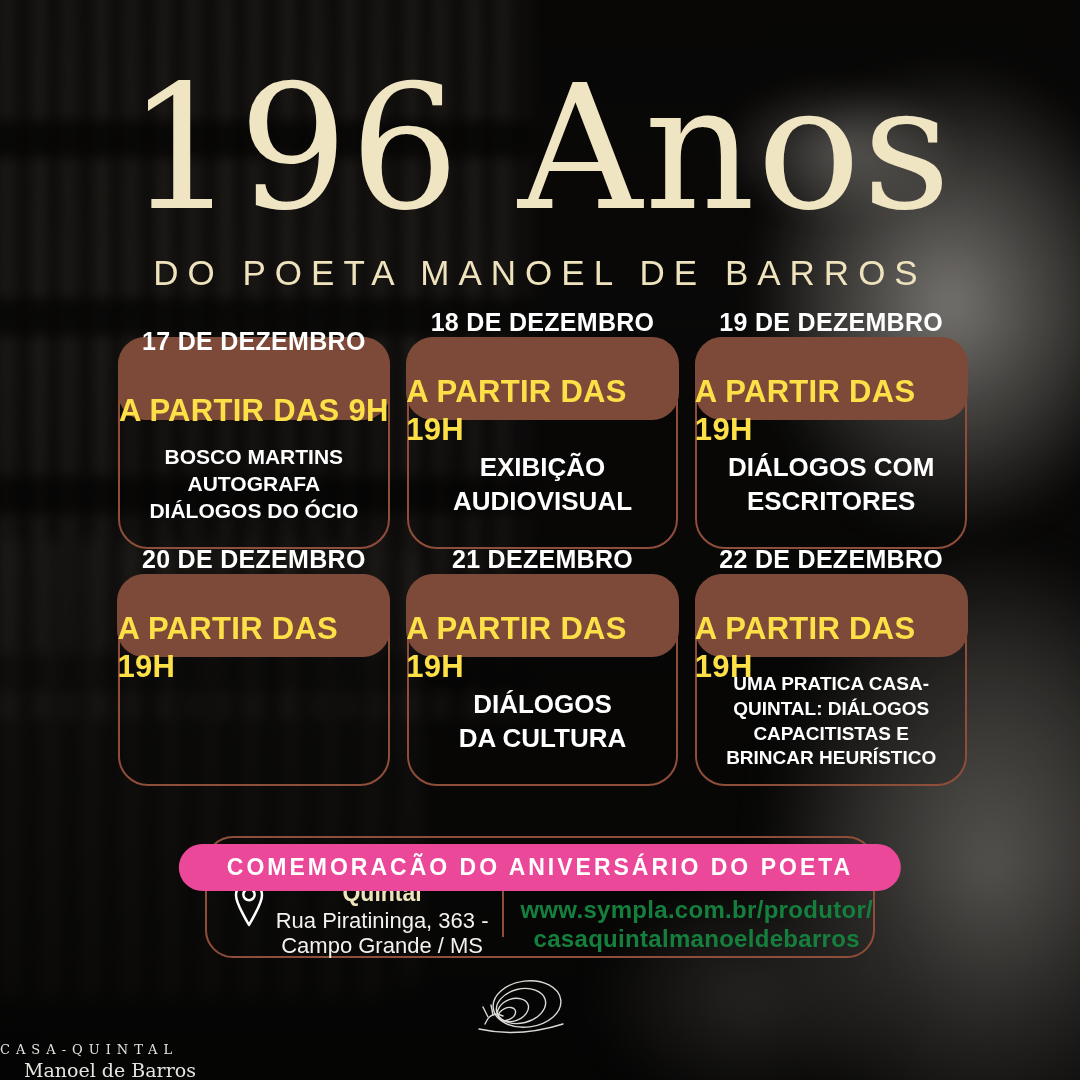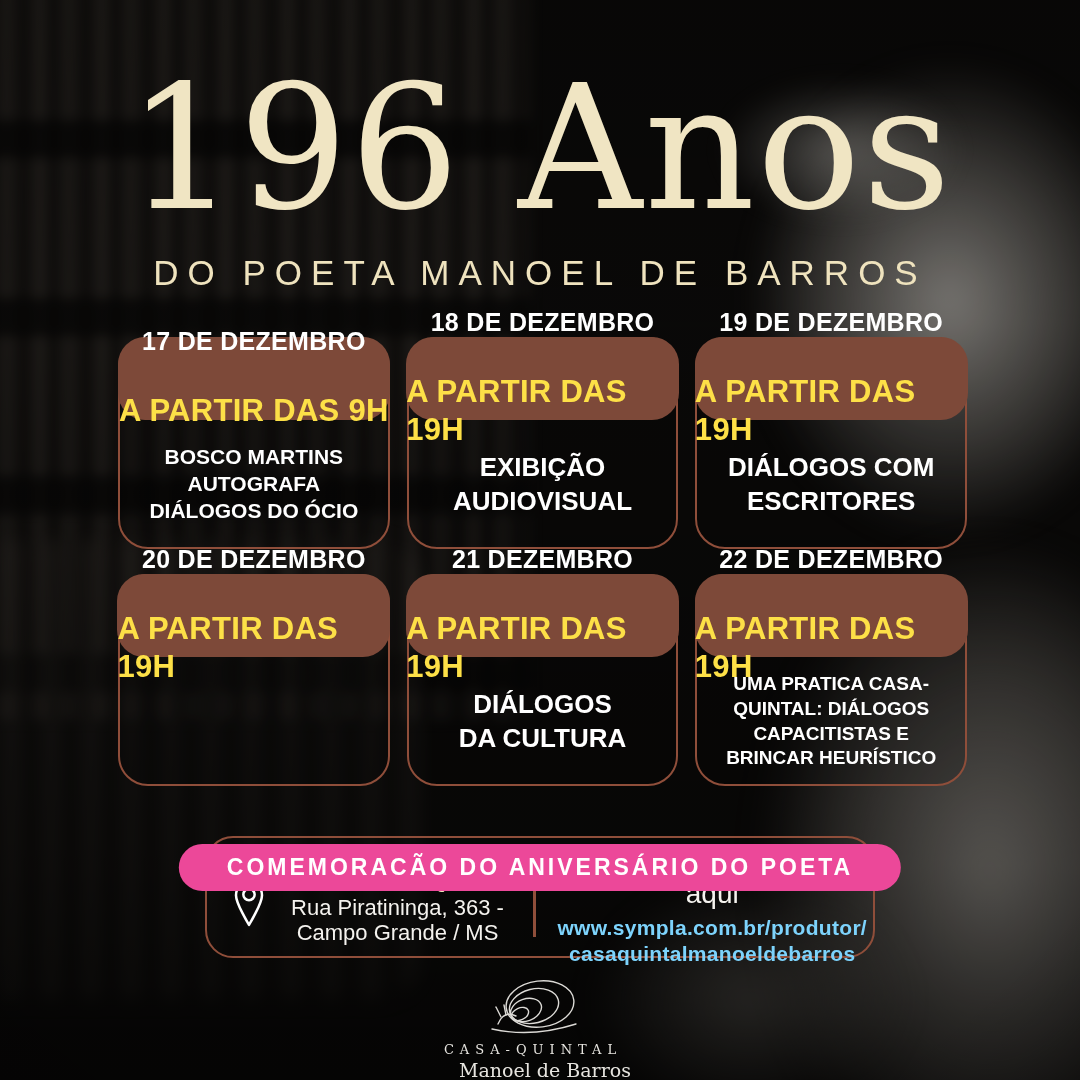--- a/index.html
+++ b/index.html
@@ -113,24 +113,24 @@
     width:292px; margin-left:22px; display:flex; align-items:center; gap:5px;
     padding-top:18px;
   }
   .pin { flex:0 0 auto; }
   .venue { text-align:center; flex:1; line-height:1.15; }
   .venue-name { color:#EFE3BC; font-weight:700; font-size:23px; margin-bottom:2px; }
   .venue-addr { color:#F4F2EE; font-weight:400; font-size:22px; }
   .divider { width:2.5px; height:66px; background:#8F4E3A; margin:0 0 0 12px; margin-top:14px; }
   .info-right { flex:1; text-align:center; padding-top:16px; line-height:1.2;padding-left:16px; }
   .tickets-label { color:#F5F3EF; font-size:28px; font-weight:400; margin-bottom:4px; }
-  .tickets-url { color:#7dd3fc; font-weight:700; font-size:21px; letter-spacing:.3px; line-height:1.22; }
-
-  
-  .brand { position:absolute; left:13px; top:978px; width:1040px; text-align:center; }
+  .tickets-url { color:#15803d; font-weight:700; font-size:24px; letter-spacing:.3px; line-height:1.22; }
+
+  
+  .brand { position:absolute; left:0; top:978px; width:1040px; }
   .brand svg { display:block; margin:0 auto; }
   .brand-wordmark {
     font-family:"DejaVu Serif", serif; color:#E6E4DF;
     font-size:13px; letter-spacing:6px; margin-top:6px; font-weight:400;
   }
   .brand-name {
     font-family:"DejaVu Serif", serif; color:#E6E4DF;
     font-size:19px; margin-top:2px;padding-left:24px;
   }
 </style>

